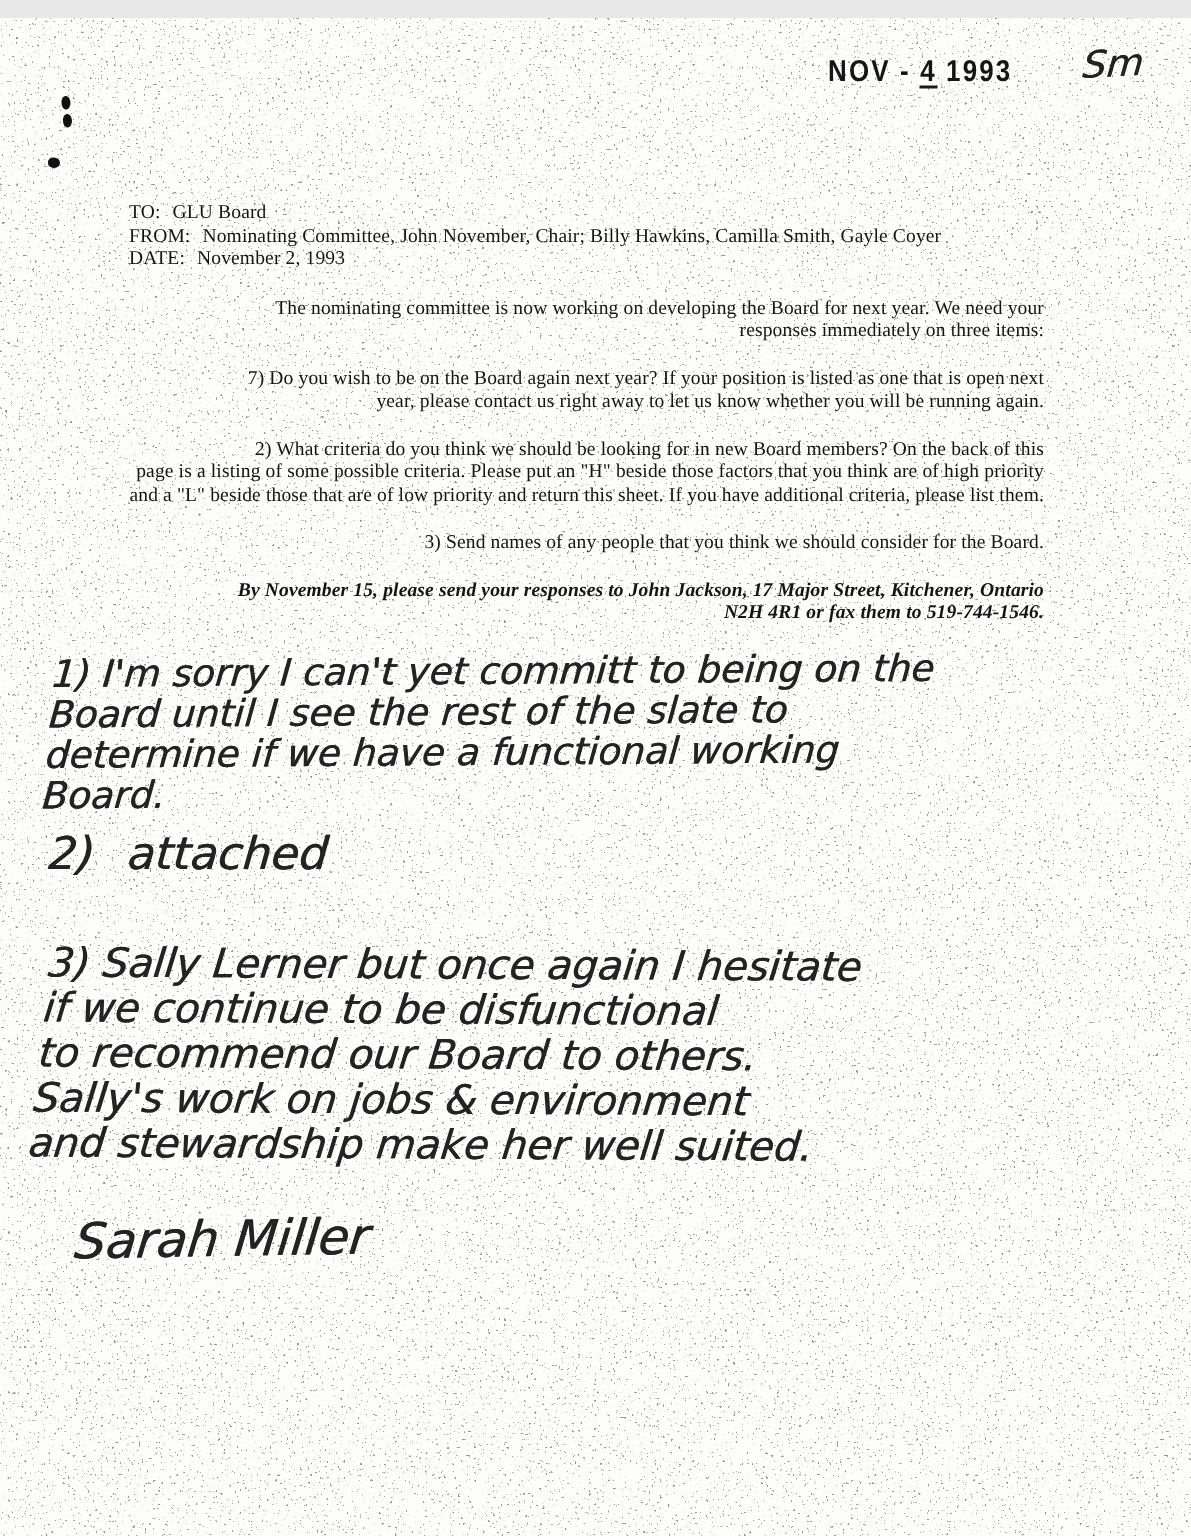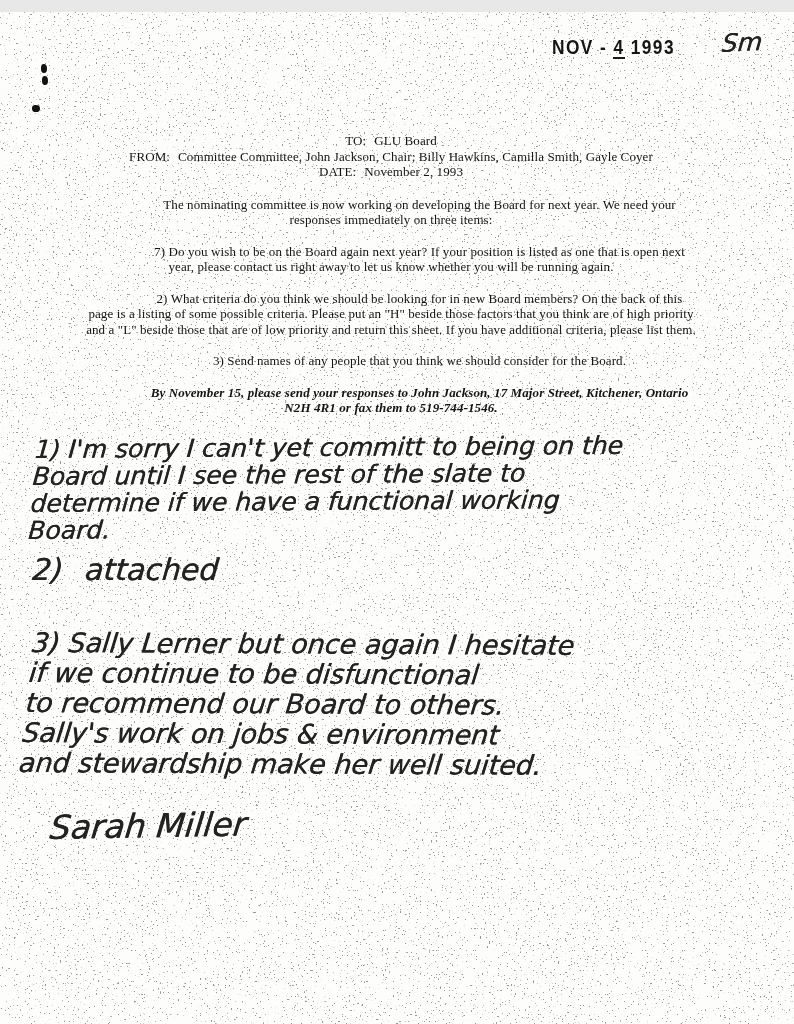--- a/index.html
+++ b/index.html
@@ -47,23 +47,23 @@
   .mark1 { left: 41px; top: 52px; width: 6px; height: 9px;
            box-shadow: 1px 12px 0 0 #111; }
   .mark2 { left: 32px; top: 93px; width: 8px; height: 7px; }
 
   
   .memo {
     position: absolute; left: 86px; top: 121px; width: 610px;
     font-size: 13px; line-height: 15.5px; letter-spacing: 0.1px;
   }
   .memo-header { margin-bottom: 17px; }
-  .memo-header .row { white-space: nowrap; text-align: center; }
+  .memo-header .row { white-space: nowrap; }
   .memo-header .lbl { margin-right: 8px; }
-  .memo p { margin: 0 0 16px 0; text-indent: 57px; text-align: center; }
+  .memo p { margin: 0 0 16px 0; text-indent: 57px; text-align: right; }
   .memo p.closing { font-weight: 700; font-style: italic; }
 
   
   .hw-item1 {
     position: absolute; left: 36px; top: 424px; width: 700px;
     font-size: 25px; line-height: 27px;
     transform: skewX(-5deg) rotate(-0.4deg);
     transform-origin: left top;
   }
   .hw-item2 {
@@ -106,21 +106,21 @@
 
   <div class="ink-mark mark1"></div>
   <div class="ink-mark mark2"></div>
 
   <div class="memo">
     <div class="memo-header">
       <div class="row">
         <span class="lbl">TO:</span><span>GLU Board</span>
       </div>
       <div class="row">
-        <span class="lbl">FROM:</span><span>Committee Committee, John Jackson, Chair; Billy Hawkins, Camilla Smith, Gayle Coyer</span>
+        <span class="lbl">FROM:</span><span>Nominating Committee, John November, Chair; Billy Hawkins, Camilla Smith, Gayle Coyer</span>
       </div>
       <div class="row">
         <span class="lbl">DATE:</span><span>November 2, 1993</span>
       </div>
     </div>
 
     <p>The nominating committee is now working on developing the Board for next year.  We need your responses immediately on three items:</p>
     <p>7)  Do you wish to be on the Board again next year?  If your position is listed as one that is open next year, please contact us right away to let us know whether you will be running again.</p>
     <p>2)  What criteria do you think we should be looking for in new Board members?  On the back of this page is a listing of some possible criteria.  Please put an "H" beside those factors that you think are of high priority and a "L" beside those that are of low priority and return this sheet.  If you have additional criteria, please list them.</p>
     <p>3)  Send names of any people that you think we should consider for the Board.</p>

